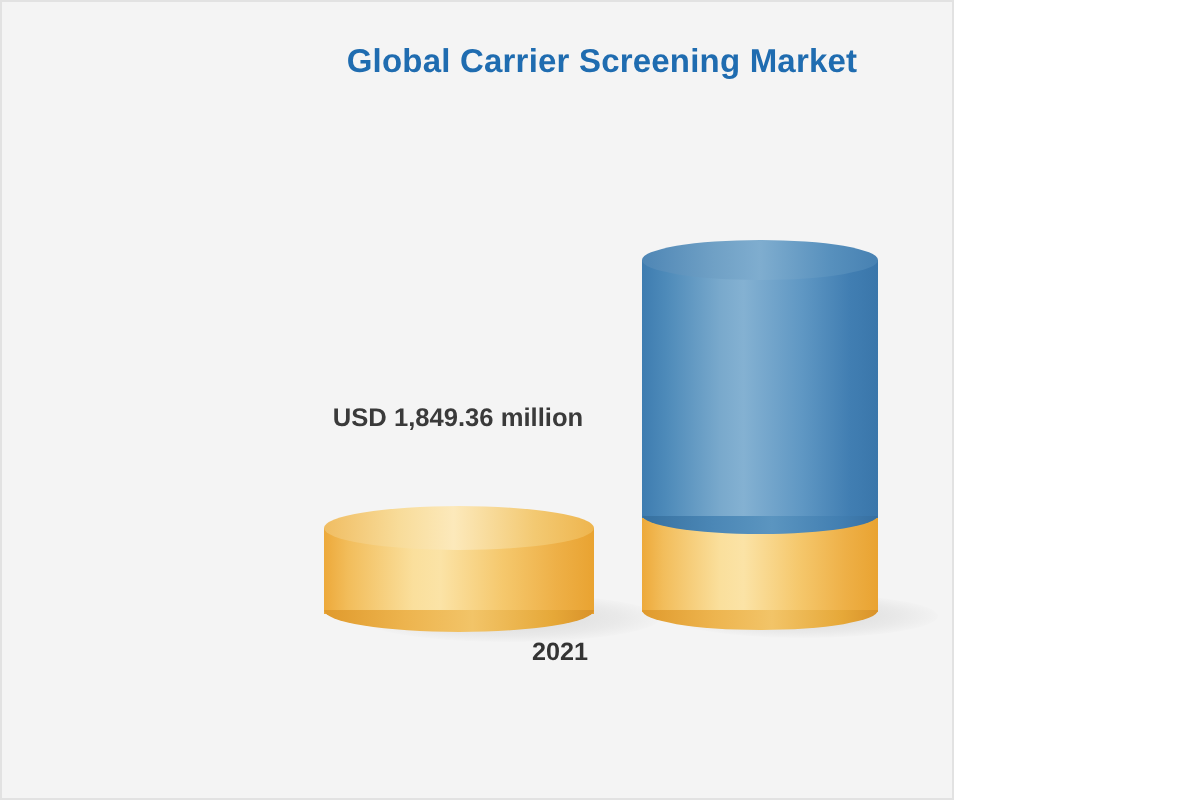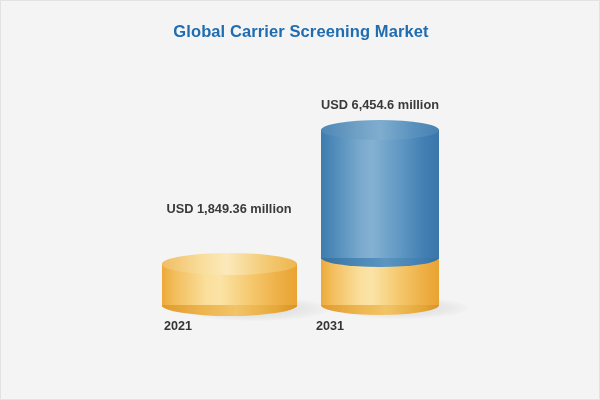--- a/index.html
+++ b/index.html
@@ -5,21 +5,21 @@
   * { margin:0; padding:0; box-sizing:border-box; }
   html, body { width:600px; height:400px; }
   body {
     font-family: "Liberation Sans", sans-serif;
     background:#ffffff;
     -webkit-font-smoothing:antialiased;
   }
 
   .card {
     position:relative;
-    width:600px; height:400px;
+    width:477px; height:400px;
     background:#f4f4f4;
     border:1px solid #e2e2e2;
     overflow:hidden;
   }
 
   
   .header { position:absolute; left:0; top:0; width:600px; text-align:center; }
   .title {
     margin-top:21px;
     font-size:16.5px;
@@ -47,21 +47,21 @@
   }
   .lbl-2021 { left:148px; top:200px; width:160px; }
   .lbl-2031 { left:294px; top:96px;  width:170px; }
 
   .year-label {
     position:absolute;
     top:318px;
     font-size:12.6px;
     font-weight:bold;
     color:#343434;
-    text-align:left;
+    text-align:right;
     white-space:nowrap;
   }
   .yr-2021 { left:163px; width:130px; }
   .yr-2031 { left:315px; width:130px; }
 
   
   .cyl { position:absolute; }
 
   .cyl-shadow {
     position:absolute;
@@ -137,19 +137,17 @@
       <div class="cyl-face y-face" style="top:132px; height:54px;"></div>
       <div class="cyl-bottom y-bottom" style="top:175px; height:20px;"></div>
       <div class="cyl-face y-face" style="top:132px; height:53px;"></div>
 
       <div class="cyl-body b-face" style="top:10px; height:129px;"></div>
       <div class="cyl-bottom" style="top:128px; height:19px; background:linear-gradient(to right,#36709f 0%,#4b87b6 30%,#5b95c0 55%,#417eb1 85%,#376fa0 100%);"></div>
       <div class="cyl-body b-face" style="top:10px; height:128px;"></div>
 
       <div class="cyl-top b-top" style="top:0px; height:20px;"></div>
     </div>
-    <div class="value-label lbl-2031">USD 6,454.6 million</div>
-    <div class="year-label yr-2031">2031</div>
 
   </div>
 
 
 </div>
 
 </body></html>

